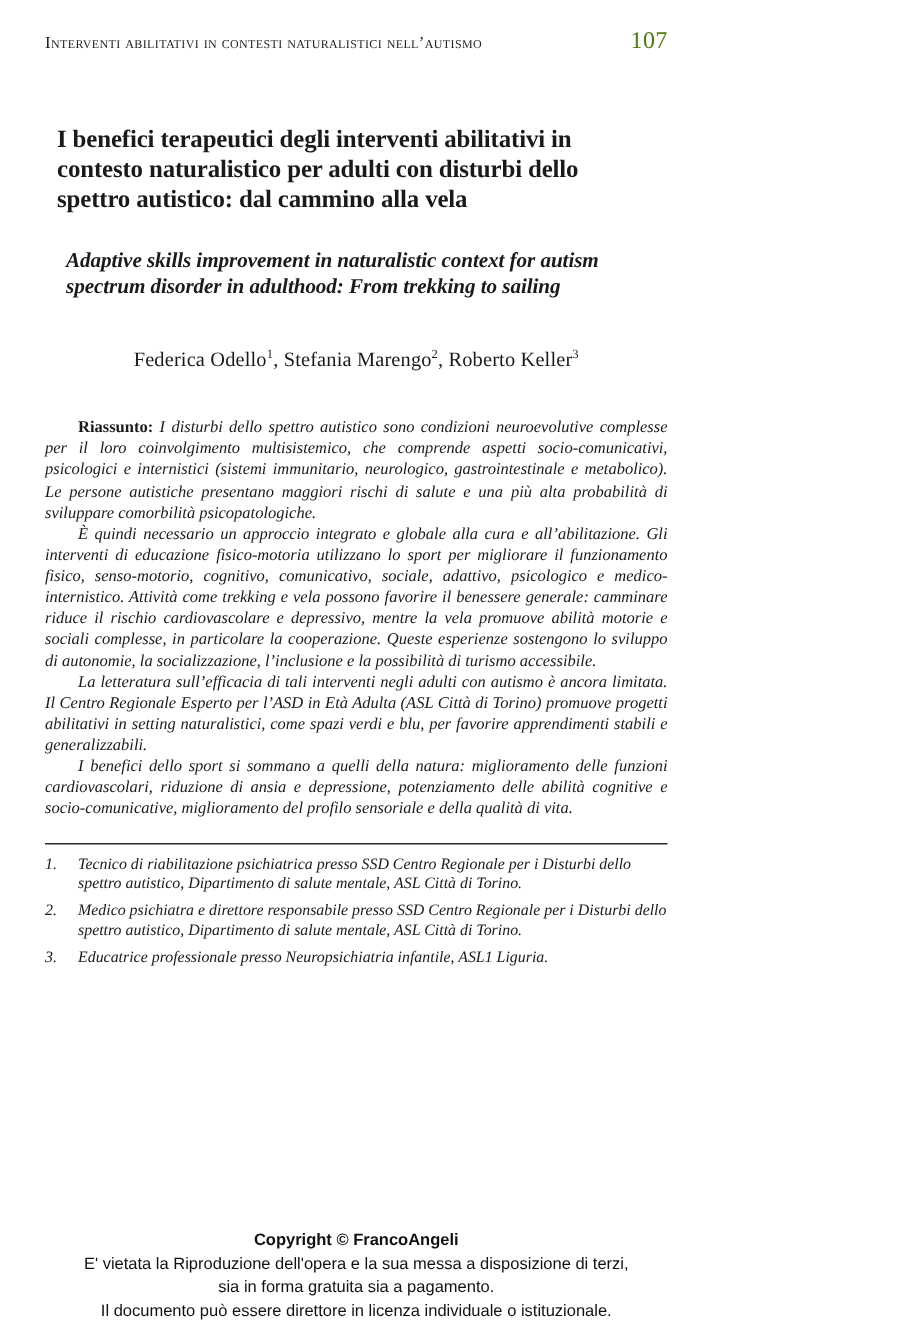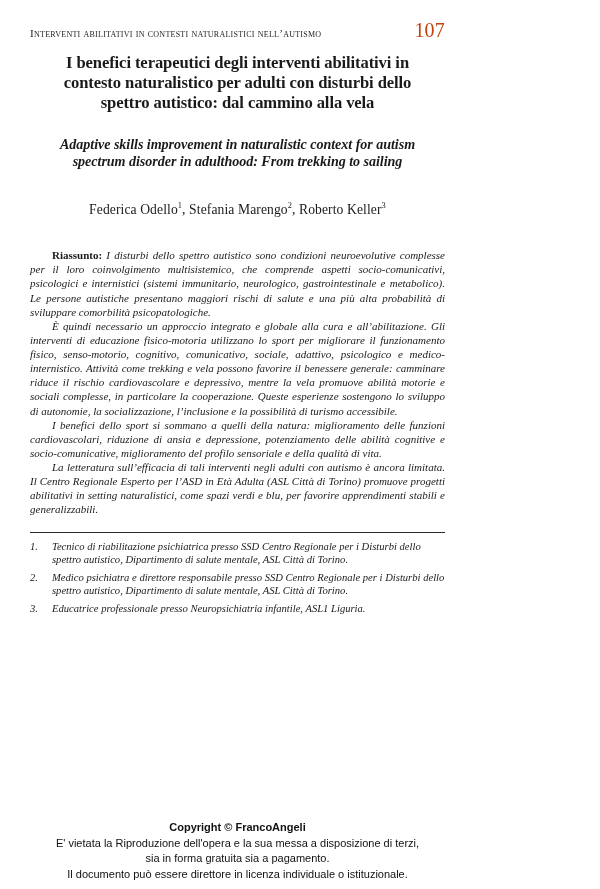--- a/index.html
+++ b/index.html
@@ -32,29 +32,28 @@
     height: 22px;
   }
   .runhead-title {
     font-variant: small-caps;
     font-size: 11.2px;
     letter-spacing: 0.25px;
     color: #1d1d1d;
     white-space: nowrap;
   }
   .runhead-page {
-    font-size: 20px;
-    color: #c2410c;
+    font-size: 16px;
+    color: #4d7c0f;
     letter-spacing: 0.2px;
   }
 
   
   .title-block {
-    margin-top: 12px;
-    text-align: center;
+    margin-top: 42px;
   }
   .title-it {
     font-size: 16.6px;
     font-weight: bold;
     line-height: 1.22;
     letter-spacing: -0.1px;
     margin: 0 8px;
   }
   .title-en {
     margin-top: 22px;
@@ -168,22 +167,22 @@
   </div>
 
   <div class="authors">
     <span>
       <span>Federica Odello</span><sup>1</sup></span><span>, </span><span><span>Stefania Marengo</span><sup>2</sup></span><span>, </span><span><span>Roberto Keller</span><sup>3</sup></span>
   </div>
 
   <div class="abstract">
     <p class="first"><b>Riassunto:</b><span> I disturbi dello spettro autistico sono condizioni neuroevolutive complesse per il loro coinvolgimento multisistemico, che comprende aspetti socio-comunicativi, psicologici e internistici (sistemi immunitario, neurologico, gastrointestinale e metabolico). Le persone autistiche presentano maggiori rischi di salute e una più alta probabilità di sviluppare comorbilità psicopatologiche.</span></p>
     <p>È quindi necessario un approccio integrato e globale alla cura e all’abilitazione. Gli interventi di educazione fisico-motoria utilizzano lo sport per migliorare il funzionamento fisico, senso-motorio, cognitivo, comunicativo, sociale, adattivo, psicologico e medico-internistico. Attività come trekking e vela possono favorire il benessere generale: camminare riduce il rischio cardiovascolare e depressivo, mentre la vela promuove abilità motorie e sociali complesse, in particolare la cooperazione. Queste esperienze sostengono lo sviluppo di autonomie, la socializzazione, l’inclusione e la possibilità di turismo accessibile.</p>
+    <p>La letteratura sull’efficacia di tali interventi negli adulti con autismo è ancora limitata. Il Centro Regionale Esperto per l’ASD in Età Adulta (ASL Città di Torino) promuove progetti abilitativi in setting naturalistici, come spazi verdi e blu, per favorire apprendimenti stabili e generalizzabili.</p>
     <p>I benefici dello sport si sommano a quelli della natura: miglioramento delle funzioni cardiovascolari, riduzione di ansia e depressione, potenziamento delle abilità cognitive e socio-comunicative, miglioramento del profilo sensoriale e della qualità di vita.</p>
-    <p>La letteratura sull’efficacia di tali interventi negli adulti con autismo è ancora limitata. Il Centro Regionale Esperto per l’ASD in Età Adulta (ASL Città di Torino) promuove progetti abilitativi in setting naturalistici, come spazi verdi e blu, per favorire apprendimenti stabili e generalizzabili.</p>
   </div>
 
   <hr class="fn-rule">
 
   <div class="footnotes">
     <div class="fn-item">
       <div class="fn-num">1.</div>
       <div class="fn-text">Tecnico di riabilitazione psichiatrica presso SSD Centro Regionale per i Disturbi dello spettro autistico, Dipartimento di salute mentale, ASL Città di Torino.</div>
     </div>
     <div class="fn-item">

